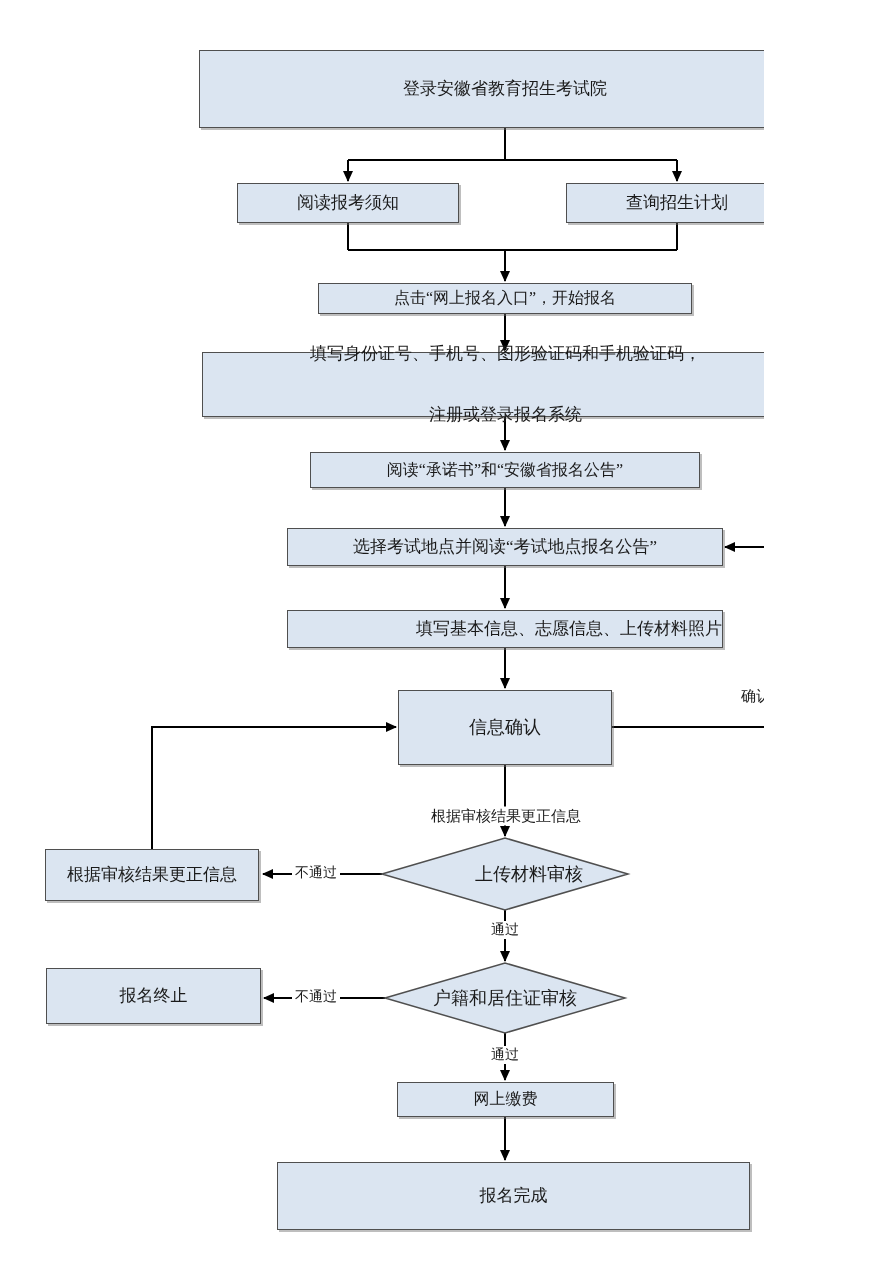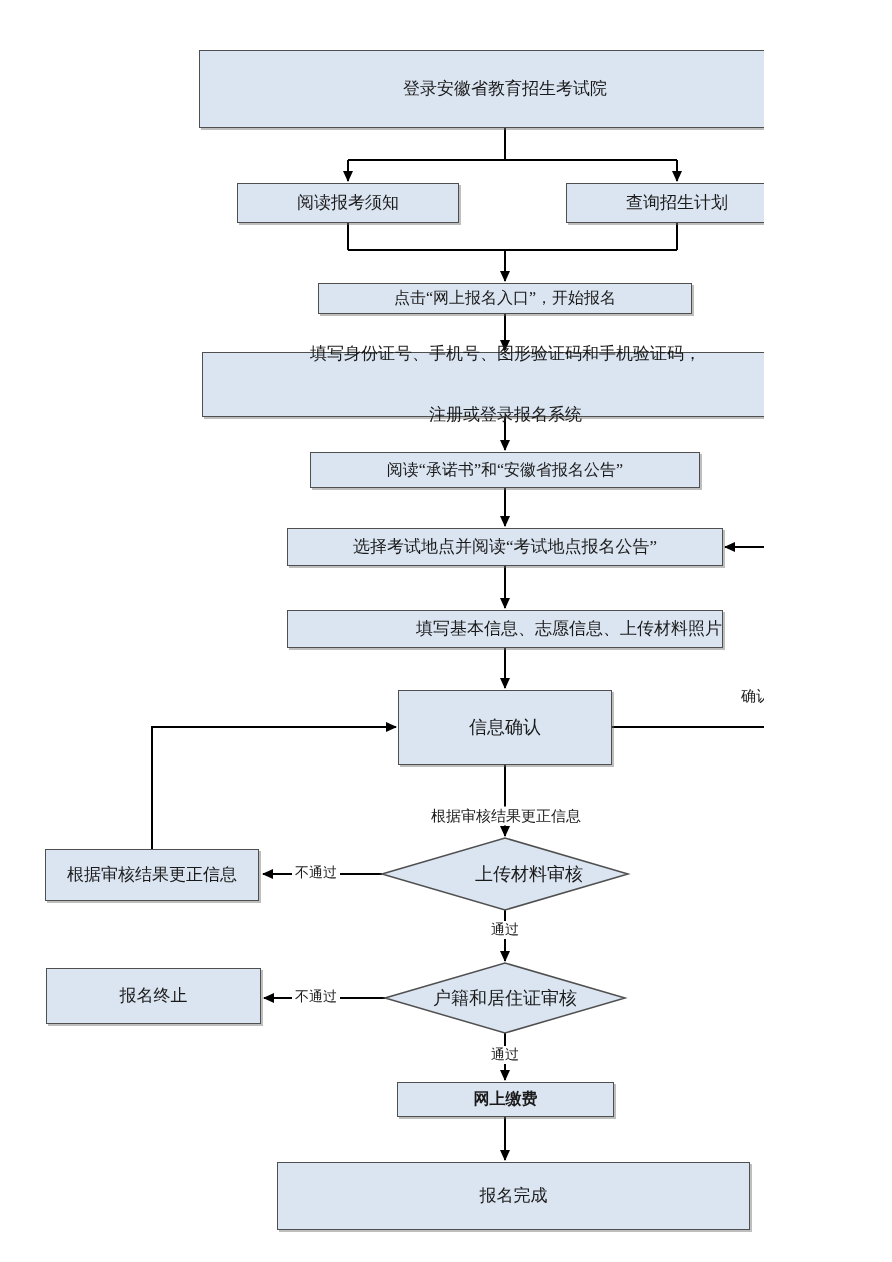--- a/index.html
+++ b/index.html
@@ -105,21 +105,21 @@
   </div>
 
   <div class="node" style="left:45px;top:849px;width:214px;height:52px;">
     <span>根据审核结果更正信息</span>
   </div>
 
   <div class="node" style="left:46px;top:968px;width:215px;height:56px;">
     <span>报名终止</span>
   </div>
 
-  <div class="node" style="left:397px;top:1082px;width:217px;height:35px;font-size:16px;font-weight:bold;">
+  <div class="node" style="left:397px;top:1082px;width:217px;height:35px;font-size:16px;">
     <span>网上缴费</span>
   </div>
 
   <div class="node" style="left:277px;top:1162px;width:473px;height:68px;">
     <span>报名完成</span>
   </div>
 
   <div class="center-label" style="left:529px;top:874px;">上传材料审核</div>
   <div class="center-label" style="left:505px;top:998px;">户籍和居住证审核</div>
 

